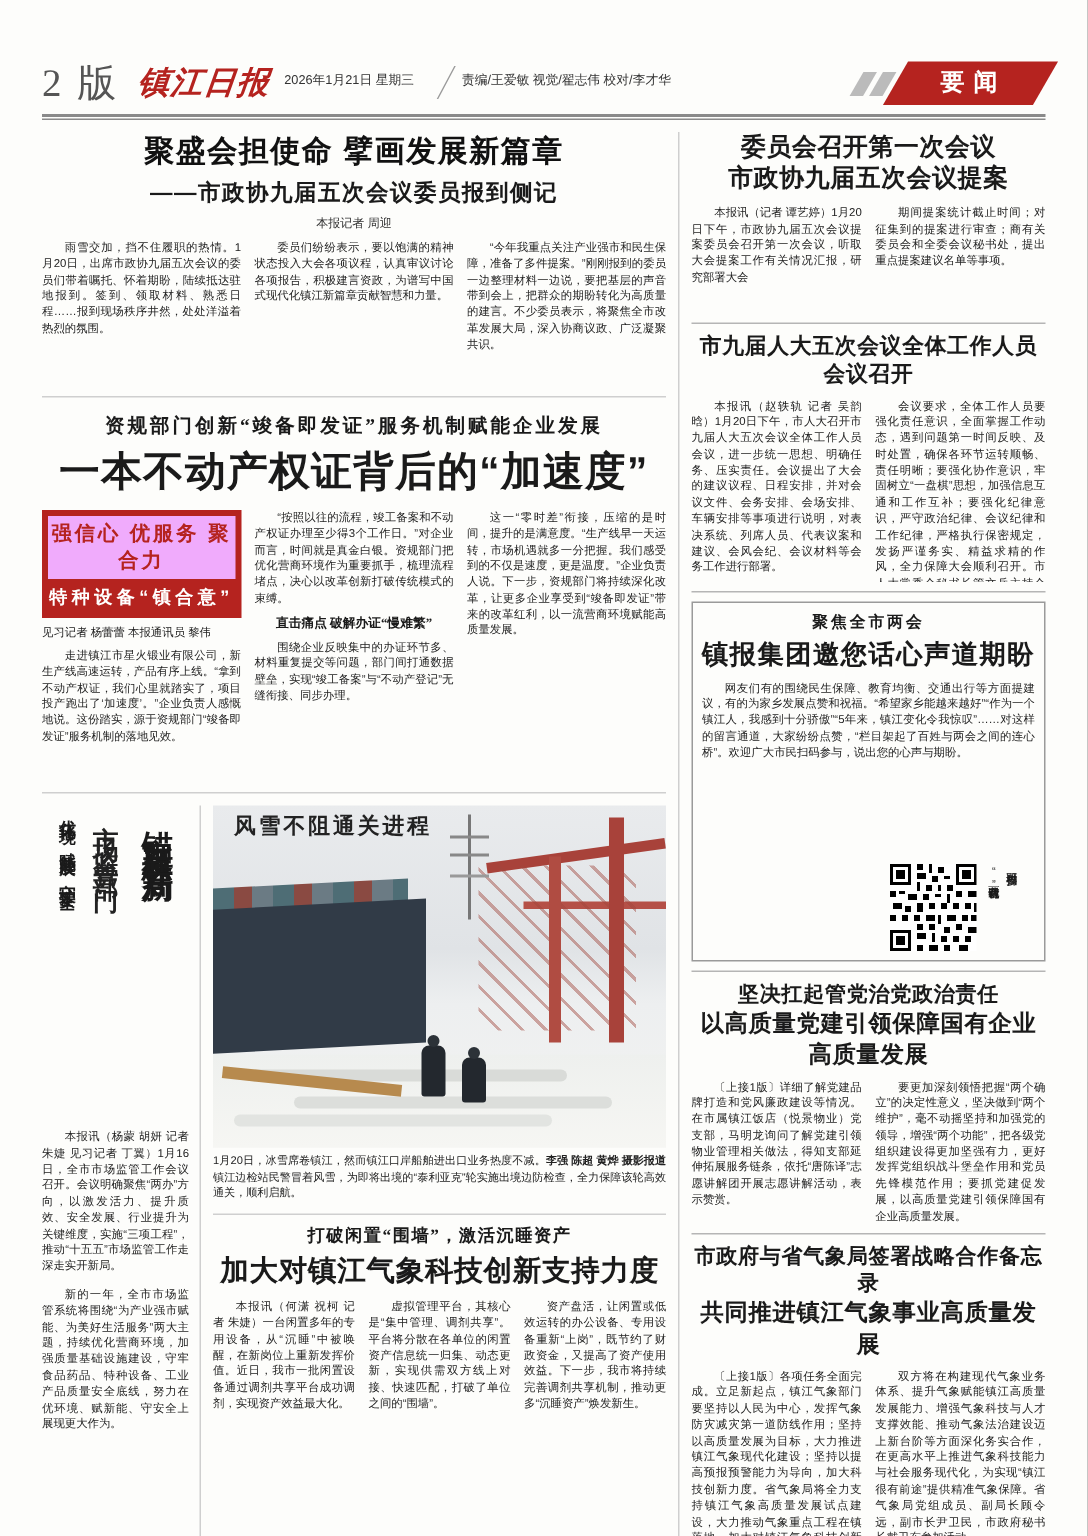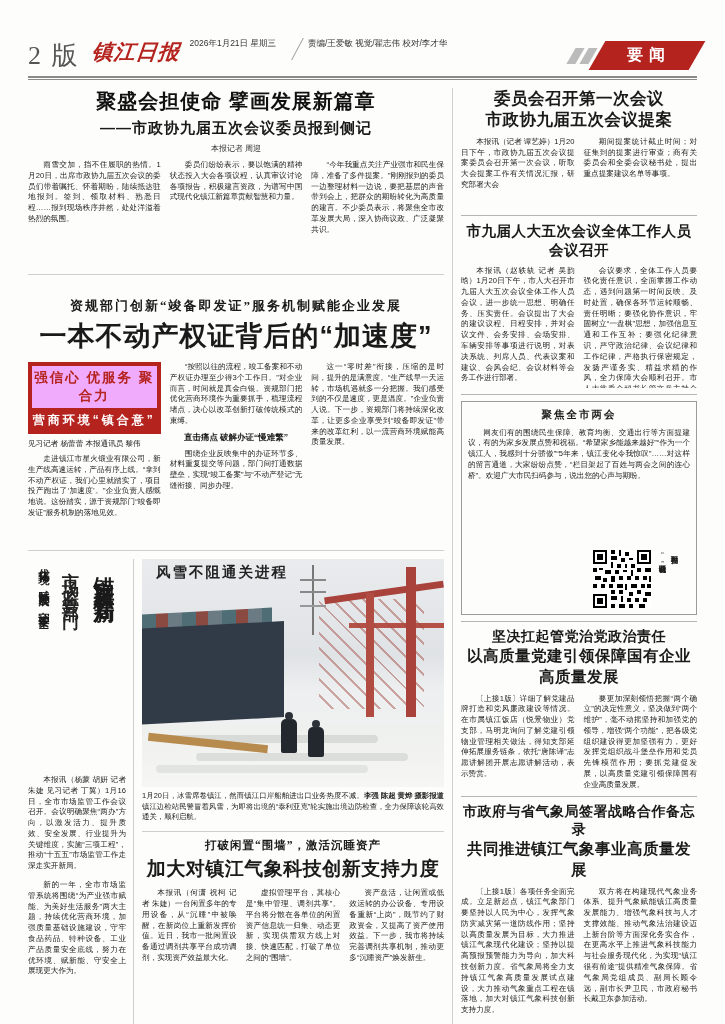--- a/index.html
+++ b/index.html
@@ -3,21 +3,21 @@
 <meta charset="utf-8">
 <style>
   * { margin:0; padding:0; box-sizing:border-box; }
   html,body { background:#9a9a9a; }
   .page {
     position:relative; width:725px; height:1024px; margin:0 auto;
     background:#fdfdfb; font-family:"Liberation Sans", sans-serif; color:#1a1a1a;
     padding:38px 28px 14px 28px; overflow:hidden;
   }
   
-  .masthead { display:flex; align-items:flex-start; height:34px; position:relative; }
+  .masthead { display:flex; align-items:center; height:34px; position:relative; }
   .page-no { font-size:26px; color:#555; font-weight:400; letter-spacing:2px; font-family:"Liberation Serif", serif; }
   .paper-name { font-family:"DejaVu Serif", serif; font-style:italic; font-weight:bold; color:#b5231f; font-size:21px; margin:0 10px 0 12px; letter-spacing:1px; transform:skewX(-6deg); }
   .date-line { font-size:8.5px; color:#333; margin-right:8px; padding-bottom:3px; }
   .slash-sep { width:14px; height:22px; border-right:1px solid #999; transform:skewX(-28deg); margin-right:10px; }
   .editors { font-size:8.5px; color:#333; padding-bottom:3px; }
   .badge-wrap { position:absolute; right:0; bottom:2px; display:flex; align-items:center; }
   .mini-slash { width:9px; height:16px; background:#bbb; transform:skewX(-30deg); margin-right:4px; }
   .badge { background:#b5231f; color:#fff; font-size:16px; font-weight:bold; letter-spacing:6px; padding:4px 26px 4px 30px; transform:skewX(-30deg); }
   .badge span { display:inline-block; transform:skewX(30deg); }
   .rule-double { border-top:2px solid #8a8a8a; border-bottom:1px solid #8a8a8a; height:4px; margin-top:4px; }
@@ -29,21 +29,21 @@
   .cols { display:flex; gap:9px; }
   .cols > div { flex:1; }
   .r-rule { border-top:1px solid #b5b5b5; margin:6px 0; }
   
   .feature { text-align:center; }
   .feature h1 { font-size:20px; letter-spacing:1px; font-weight:bold; color:#111; line-height:1.15; margin-top:2px; }
   .feature h2 { font-size:15px; font-weight:bold; margin-top:6px; letter-spacing:1px; }
   .feature .byline { font-size:8px; color:#333; margin:5px 0 6px; }
   .feature .cols { text-align:left; height:104px; overflow:hidden; }
   
-  .property { margin-top:10px; border-top:1px solid #cfcfcf; padding-top:22px; text-align:center; }
+  .property { border-top:1px solid #cfcfcf; padding-top:10px; text-align:center; }
   .property .kicker { font-family:"Liberation Serif", serif; font-size:13px; font-weight:bold; letter-spacing:2px; }
   .property h1 { font-size:27px; font-weight:bold; letter-spacing:1px; margin:3px 0 8px; }
   .property .cols { text-align:left; height:178px; overflow:hidden; }
   .slogan-box { background:#b5231f; padding:4px; margin-bottom:5px; }
   .slogan-top { background:#f0abfc; color:#b5231f; font-weight:bold; font-size:13.5px; text-align:center; letter-spacing:2px; padding:3px 0; }
   .slogan-bottom { color:#fff; font-weight:bold; font-size:12px; text-align:center; letter-spacing:3px; padding:4px 0 1px; }
   .small-byline { font-size:7.6px; text-align:left; margin:4px 0 5px; color:#222; }
   .subhead { font-family:"Liberation Serif", serif; font-size:8.5px; font-weight:bold; text-align:center; margin:5px 0; text-indent:0; }
   
   .bottom-row { display:flex; margin-top:10px; border-top:1px solid #cfcfcf; padding-top:8px; flex:1; }
@@ -130,21 +130,21 @@
         </div>
       </article>
 
       <article class="property">
         <div class="kicker">资规部门创新“竣备即发证”服务机制赋能企业发展</div>
         <h1>一本不动产权证背后的“加速度”</h1>
         <div class="cols clip">
           <div>
             <div class="slogan-box">
               <div class="slogan-top">强信心 优服务 聚合力</div>
-              <div class="slogan-bottom">营商环境“镇合意”</div>
+              <div class="slogan-bottom">特种设备“镇合意”</div>
             </div>
             <div class="small-byline">见习记者 杨蕾蕾 本报通讯员 黎伟</div>
             <div class="body-txt">走进镇江市星火锻业有限公司，新生产线高速运转，产品有序上线。“拿到不动产权证，我们心里就踏实了，项目投产跑出了‘加速度’。”企业负责人感慨地说。这份踏实，源于资规部门“竣备即发证”服务机制的落地见效。</div>
           </div>
           <div>
             <div class="body-txt">“按照以往的流程，竣工备案和不动产权证办理至少得3个工作日。”对企业而言，时间就是真金白银。资规部门把优化营商环境作为重要抓手，梳理流程堵点，决心以改革创新打破传统模式的束缚。</div>
             <div class="subhead">直击痛点 破解办证“慢难繁”</div>
             <div class="body-txt">围绕企业反映集中的办证环节多、材料重复提交等问题，部门间打通数据壁垒，实现“竣工备案”与“不动产登记”无缝衔接、同步办理。</div>
           </div>
           <div>
@@ -219,20 +219,21 @@
         <div class="cols clip" style="height:122px">
           <div class="body-txt">本报讯（赵轶轨 记者 吴韵晗）1月20日下午，市人大召开市九届人大五次会议全体工作人员会议，进一步统一思想、明确任务、压实责任。会议提出了大会的建议议程、日程安排，并对会议文件、会务安排、会场安排、车辆安排等事项进行说明，对表决系统、列席人员、代表议案和建议、会风会纪、会议材料等会务工作进行部署。</div>
           <div class="body-txt">会议要求，全体工作人员要强化责任意识，全面掌握工作动态，遇到问题第一时间反映、及时处置，确保各环节运转顺畅、责任明晰；要强化协作意识，牢固树立“一盘棋”思想，加强信息互通和工作互补；要强化纪律意识，严守政治纪律、会议纪律和工作纪律，严格执行保密规定，发扬严谨务实、精益求精的作风，全力保障大会顺利召开。市人大常委会秘书长管文兵主持会议。</div>
         </div>
       </article>
 
       <div class="r-rule"></div>
 
       <article class="r-sec focus-box">
         <div class="focus-label">聚焦全市两会</div>
+        <div class="focus-head">镇报集团邀您话心声道期盼</div>
         <div class="cols clip" style="height:118px">
           <div class="body-txt">网友们有的围绕民生保障、教育均衡、交通出行等方面提建议，有的为家乡发展点赞和祝福。“希望家乡能越来越好”“作为一个镇江人，我感到十分骄傲”“5年来，镇江变化令我惊叹”……对这样的留言通道，大家纷纷点赞，“栏目架起了百姓与两会之间的连心桥”。欢迎广大市民扫码参与，说出您的心声与期盼。</div>
         </div>
         <div class="qr-row">
           <svg width="58" height="58" viewBox="0 0 29 29" shape-rendering="crispEdges">
             <rect width="29" height="29" fill="#fff"></rect>
             <path fill="#000" d="M0 0h7v7H0zM22 0h7v7h-7zM0 22h7v7H0z"></path>
             <path fill="#fff" d="M1 1h5v5H1zM23 1h5v5h-5zM1 23h5v5H1z"></path>
             <path fill="#000" d="M2 2h3v3H2zM24 2h3v3h-3zM2 24h3v3H2z"></path>
             <path fill="#000" d="M9 0h2v2H9zM13 0h1v3h-1zM16 1h2v2h-2zM9 3h3v2H9zM14 4h2v2h-2zM18 4h2v1h-2zM9 6h1v3H9zM12 7h2v2h-2zM16 7h1v2h-1zM19 7h2v2h-2zM0 9h2v2H0zM3 9h2v1H3zM6 10h3v2H6zM11 10h2v2h-2zM15 10h2v1h-2zM19 10h1v3h-1zM22 9h2v2h-2zM26 9h3v2h-3zM1 13h3v2H1zM5 14h2v2H5zM9 13h2v3H9zM13 13h2v2h-2zM17 13h2v2h-2zM21 13h2v2h-2zM25 13h2v2h-2zM28 13h1v3h-1zM0 17h2v2H0zM4 17h2v2H4zM8 17h2v2H8zM12 17h3v2h-3zM16 17h1v3h-1zM19 17h3v2h-3zM24 17h2v2h-2zM27 17h2v2h-2zM9 20h2v2H9zM13 20h2v2h-2zM18 21h2v2h-2zM22 20h2v2h-2zM26 21h3v2h-3zM9 23h3v2H9zM14 23h1v3h-1zM17 24h2v2h-2zM21 24h2v2h-2zM25 24h2v2h-2zM9 27h2v2H9zM13 27h3v2h-3zM18 27h2v2h-2zM23 27h3v2h-3z"></path>

